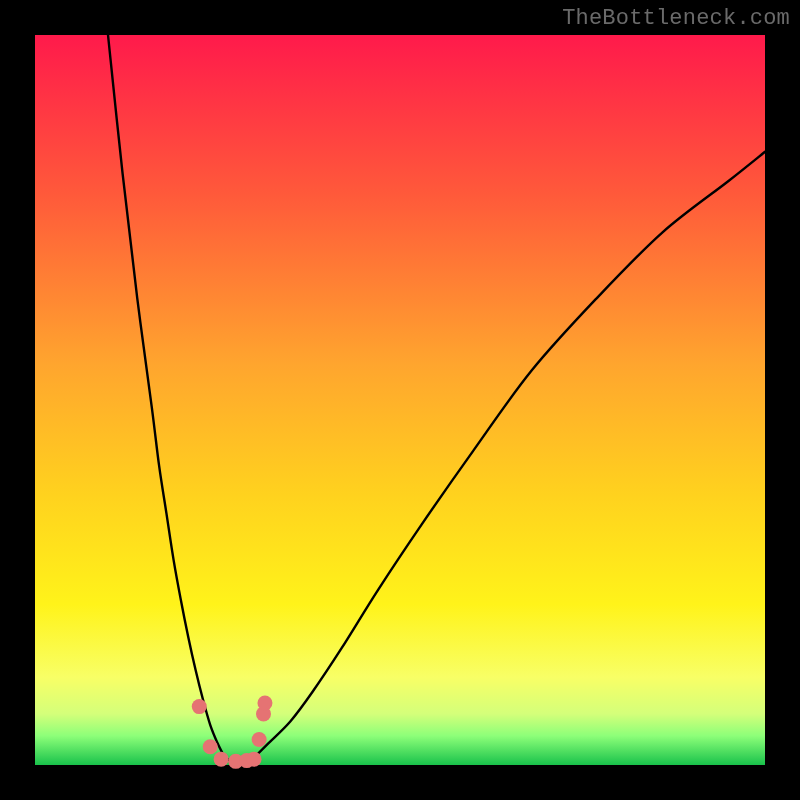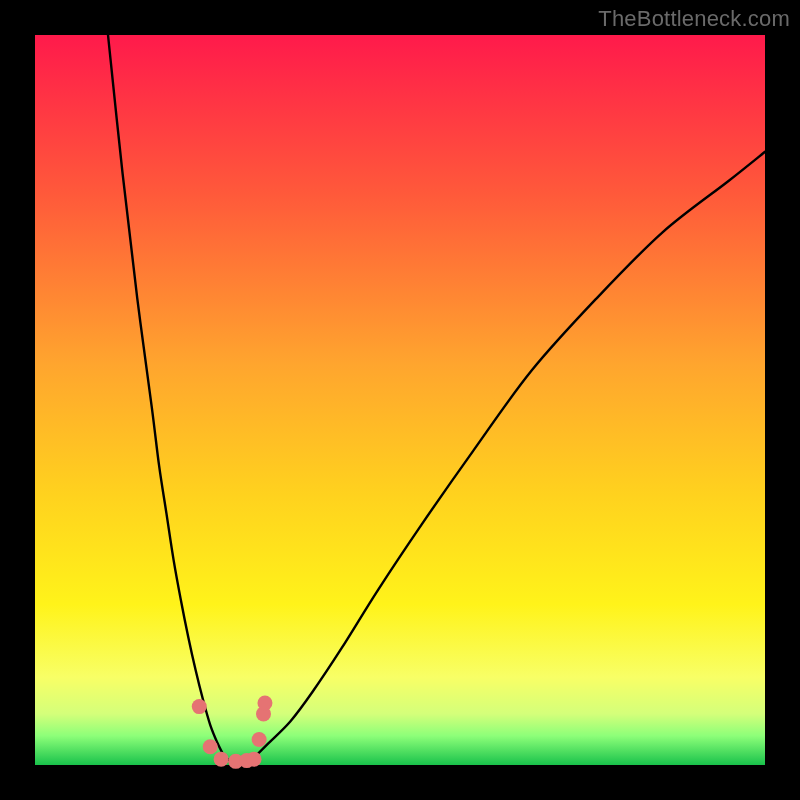--- a/index.html
+++ b/index.html
@@ -11,20 +11,21 @@
     background: #000;
     font-family: Arial, Helvetica, sans-serif;
   }
   .frame {
     position: absolute;
     left: 0;
     top: 0;
     width: 800px;
     height: 800px;
     background: #000;
+    font-family: Liberation Mono, monospace;
   }
   .plot {
     position: absolute;
     left: 35px;
     top: 35px;
     width: 730px;
     height: 730px;
     
   }
   .watermark {

